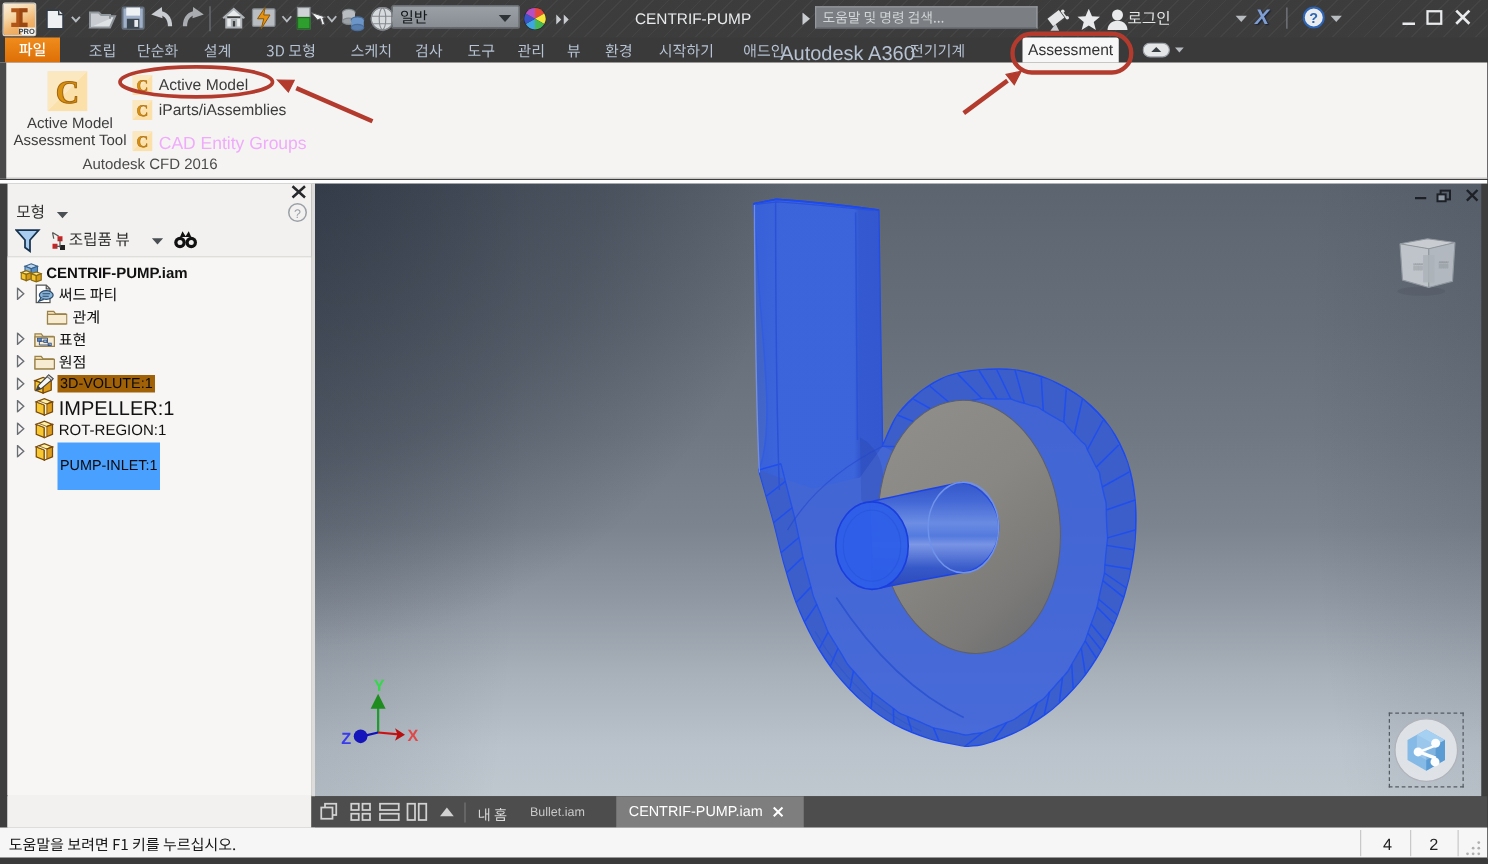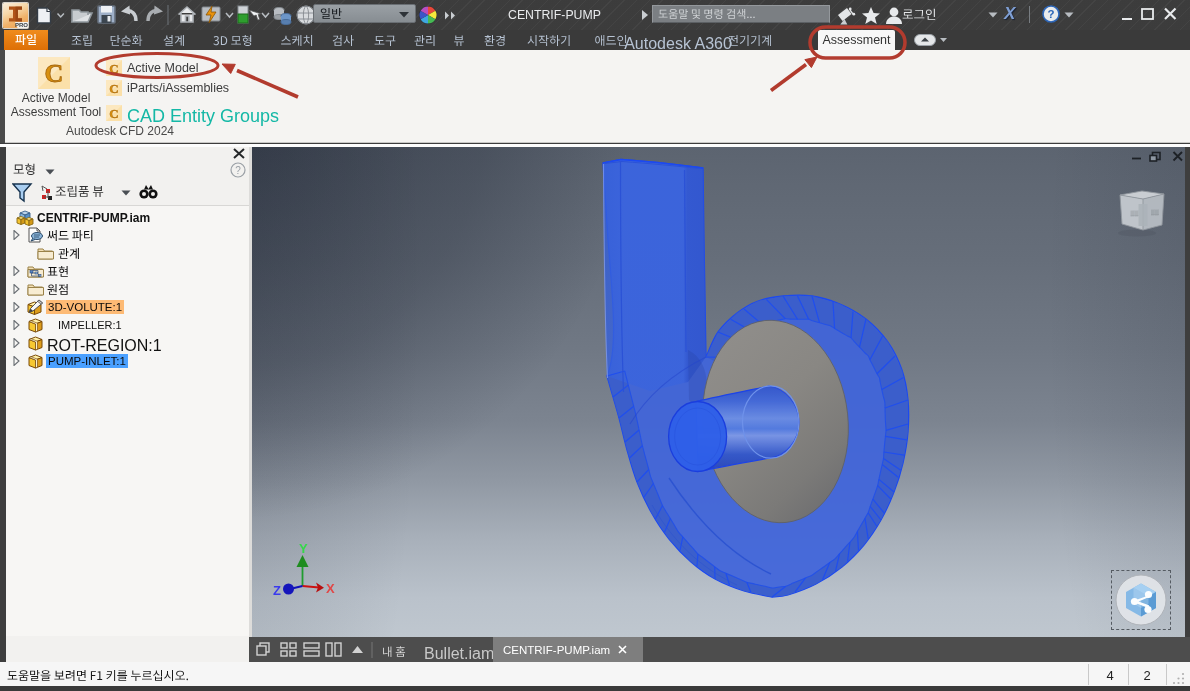--- a/index.html
+++ b/index.html
@@ -242,22 +242,22 @@
 </svg>
   </div>
 <div class="ab" style="left:127px;top:80.5px;font-size:12.5px;color:#3c3c3c;white-space:nowrap">iParts/iAssemblies</div>
 <div class="ab" style="left:106px;top:104.5px">
     <svg width="16" height="16" viewBox="0 0 32 32" style="display:block">
 <rect width="32" height="32" fill="#fbe0a9"></rect>
 <path d="M0 0 L32 0 L0 32 Z" fill="#fce8c0"></path>
 <text x="16" y="25" text-anchor="middle" font-family="Liberation Serif" font-weight="bold" font-size="26" fill="#d89010" stroke="#a5650a" stroke-width="0.8">C</text>
 </svg>
   </div>
-<div class="ab" style="left:127px;top:105.5px;font-size:18px;color:#14b8a6;white-space:nowrap">CAD Entity Groups</div>
-<div class="ab" style="left:64px;top:124px;width:112px;text-align:center;font-size:12px;color:#4a4a4a;white-space:nowrap">Autodesk CFD 2024</div>
+<div class="ab" style="left:127px;top:105.5px;font-size:14px;color:#f0abfc;white-space:nowrap">CAD Entity Groups</div>
+<div class="ab" style="left:64px;top:124px;width:112px;text-align:center;font-size:12px;color:#4a4a4a;white-space:nowrap">Autodesk CFD 2016</div>
 <svg class="ab" style="left:0;top:0;pointer-events:none" width="1190" height="143" viewBox="0 0 1190 143">
 <ellipse cx="157" cy="65.5" rx="61" ry="12" fill="none" stroke="#b23b2e" stroke-width="3"></ellipse>
 <g stroke="#b23b2e" stroke-width="3.6" fill="#b23b2e">
 <line x1="298" y1="97" x2="237" y2="70.5"></line>
 <path d="M222 64 L235.3 64.3 L230.7 73.5 Z" stroke-width="1"></path>
 <line x1="771" y1="90.5" x2="806" y2="64.5"></line>
 <path d="M817 57 L811.4 67.6 L804.9 59.6 Z" stroke-width="1"></path>
 </g>
 <rect x="810" y="27" width="95" height="31" rx="15.5" fill="none" stroke="#b23b2e" stroke-width="3.5"></rect>
 </svg>
@@ -485,51 +485,51 @@
     <path d="M1 0.5 L6 5 L1 9.5 Z" fill="none" stroke="#6a6f74" stroke-width="1.1"></path>
   </svg>
 <svg class="ab" style="left:25px;top:299px" width="19" height="17" viewBox="0 0 19 17">
 <path d="M3 5.5 L9.5 3 L16 5.5 L9.5 8 Z" fill="#fff0a8" stroke="#7a4a08"></path>
 <path d="M3 5.5 L9.5 8 L9.5 15.5 L3 13 Z" fill="#f7c832" stroke="#7a4a08"></path>
 <path d="M16 5.5 L9.5 8 L9.5 15.5 L16 13 Z" fill="#dc9c1c" stroke="#7a4a08"></path>
 <path d="M14 1 L17.5 4 L8 12 L4 13.5 L5.5 9.5 Z" fill="#f8f8f8" stroke="#444" stroke-width="0.9"></path>
 <path d="M14 1 L17.5 4 L16 5.2 L12.5 2.2 Z" fill="#c8c8c8" stroke="#444" stroke-width="0.7"></path>
 <path d="M5.5 9.5 L8 12 L4 13.5 Z" fill="#404040"></path>
 </svg>
-<div class="ab" style="left:46px;top:300px;background:#fdba74;font-size:11.5px;color:#0a0a0a;padding:0 2px;line-height:14px">3D-VOLUTE:1</div>
+<div class="ab" style="left:46px;top:300px;background:#a16207;font-size:11.5px;color:#0a0a0a;padding:0 2px;line-height:14px">3D-VOLUTE:1</div>
 <svg class="ab" style="left:13px;top:320px" width="7" height="10">
     <path d="M1 0.5 L6 5 L1 9.5 Z" fill="none" stroke="#6a6f74" stroke-width="1.1"></path>
   </svg>
 <svg class="ab" style="left:27px;top:317px" width="17" height="16" viewBox="0 0 17 16">
 <path d="M2 4.5 L8.5 2 L15 4.5 L8.5 7 Z" fill="#fff0a8" stroke="#7a4a08"></path>
 <path d="M2 4.5 L8.5 7 L8.5 15 L2 12.5 Z" fill="#f7c832" stroke="#7a4a08"></path>
 <path d="M15 4.5 L8.5 7 L8.5 15 L15 12.5 Z" fill="#dc9c1c" stroke="#7a4a08"></path>
 <path d="M2 4.5 L4 3.7 L10.5 6.2 L10.5 14.2 L8.5 15 L8.5 7 Z" fill="#fffbe0" stroke="#7a4a08" stroke-width="0.7" opacity="0.9"></path>
 </svg>
-<div class="ab" style="left:58px;top:319px;font-size:11px;color:#111">IMPELLER:1</div>
+<div class="ab" style="left:47px;top:319px;font-size:16px;color:#111">IMPELLER:1</div>
 <svg class="ab" style="left:13px;top:338px" width="7" height="10">
     <path d="M1 0.5 L6 5 L1 9.5 Z" fill="none" stroke="#6a6f74" stroke-width="1.1"></path>
   </svg>
 <svg class="ab" style="left:27px;top:335px" width="17" height="16" viewBox="0 0 17 16">
 <path d="M2 4.5 L8.5 2 L15 4.5 L8.5 7 Z" fill="#fff0a8" stroke="#7a4a08"></path>
 <path d="M2 4.5 L8.5 7 L8.5 15 L2 12.5 Z" fill="#f7c832" stroke="#7a4a08"></path>
 <path d="M15 4.5 L8.5 7 L8.5 15 L15 12.5 Z" fill="#dc9c1c" stroke="#7a4a08"></path>
 <path d="M2 4.5 L4 3.7 L10.5 6.2 L10.5 14.2 L8.5 15 L8.5 7 Z" fill="#fffbe0" stroke="#7a4a08" stroke-width="0.7" opacity="0.9"></path>
 </svg>
-<div class="ab" style="left:47px;top:337px;font-size:16px;color:#111">ROT-REGION:1</div>
+<div class="ab" style="left:47px;top:337px;font-size:12px;color:#111">ROT-REGION:1</div>
 <svg class="ab" style="left:13px;top:356px" width="7" height="10">
     <path d="M1 0.5 L6 5 L1 9.5 Z" fill="none" stroke="#6a6f74" stroke-width="1.1"></path>
   </svg>
 <svg class="ab" style="left:27px;top:353px" width="17" height="16" viewBox="0 0 17 16">
 <path d="M2 4.5 L8.5 2 L15 4.5 L8.5 7 Z" fill="#fff0a8" stroke="#7a4a08"></path>
 <path d="M2 4.5 L8.5 7 L8.5 15 L2 12.5 Z" fill="#f7c832" stroke="#7a4a08"></path>
 <path d="M15 4.5 L8.5 7 L8.5 15 L15 12.5 Z" fill="#dc9c1c" stroke="#7a4a08"></path>
 <path d="M2 4.5 L4 3.7 L10.5 6.2 L10.5 14.2 L8.5 15 L8.5 7 Z" fill="#fffbe0" stroke="#7a4a08" stroke-width="0.7" opacity="0.9"></path>
 </svg>
-<div class="ab" style="left:46px;top:354px;background:#4aa0ff;font-size:11.5px;color:#0a0a0a;padding:0 2px;line-height:14px">PUMP-INLET:1</div>
+<div class="ab" style="left:46px;top:354px;background:#4aa0ff;font-size:11.5px;color:#0a0a0a;padding:12px 2px;line-height:14px">PUMP-INLET:1</div>
 <div class="ab" style="left:6px;top:637px;width:243px;height:25px;background:#f2f1ef"></div>
 <div class="ab" style="left:249px;top:637px;width:941px;height:25px;background:#4d4d4d"></div>
 <svg class="ab" style="left:255px;top:641px" width="125" height="18" viewBox="0 0 125 18">
 <g stroke="#d2d2d2" stroke-width="1.4" fill="none">
 <rect x="5" y="2" width="9" height="9"></rect>
       <rect x="2" y="5" width="9" height="9" fill="#4d4d4d"></rect>
 <g transform="translate(25,0)">
         <rect x="1" y="2" width="6" height="5"></rect>
         <rect x="10" y="2" width="6" height="5"></rect>
         <rect x="1" y="10" width="6" height="5"></rect>
@@ -545,21 +545,21 @@
       </g>
 <path d="M97 12 l5.5 -7 l5.5 7 z" fill="#d2d2d2" stroke="none"></path>
 <line x1="117" y1="1" x2="117" y2="17" stroke="#6a6a6a"></line>
 </g>
   </svg>
 <div class="ab" style="left:382px;top:644px">
     <svg width="24" height="16" viewBox="0 0 24 16" style="display:block;overflow:visible;">
       <path fill="#d8d8d8" d="M8.5 2.5H9.4V12.9H8.5ZM6.7 6.7H8.7V7.5H6.7ZM6.1 2.7H7.0V12.4H6.1ZM1.1 3.7H2.0V9.7H1.1ZM1.1 9.4H1.7Q2.6 9.4 3.4 9.3Q4.3 9.2 5.4 9.0L5.5 9.9Q4.4 10.1 3.5 10.1Q2.6 10.2 1.7 10.2H1.1Z M14.9 9.8H22.0V12.8H14.9ZM21.0 10.5H15.8V12.0H21.0ZM14.2 3.3H22.6V4.1H14.2ZM18.4 4.5Q20.0 4.5 20.9 4.9Q21.8 5.3 21.8 6.0Q21.8 6.7 20.9 7.1Q20.0 7.5 18.4 7.5Q16.8 7.5 15.9 7.1Q15.1 6.7 15.1 6.0Q15.1 5.3 15.9 4.9Q16.8 4.5 18.4 4.5ZM18.4 5.2Q17.3 5.2 16.7 5.4Q16.1 5.6 16.1 6.0Q16.1 6.4 16.7 6.6Q17.3 6.8 18.4 6.8Q19.6 6.8 20.2 6.6Q20.8 6.4 20.8 6.0Q20.8 5.6 20.2 5.4Q19.6 5.2 18.4 5.2ZM18.0 2.3H18.9V3.8H18.0ZM13.7 8.2H23.1V9.0H13.7ZM18.0 7.2H18.9V8.7H18.0Z"></path>
     </svg>
   </div>
-<div class="ab" style="left:424px;top:645px;color:#c8c8c8;font-size:16px">Bullet.iam</div>
+<div class="ab" style="left:424px;top:645px;color:#c8c8c8;font-size:10px">Bullet.iam</div>
 <div class="ab" style="left:493px;top:637px;width:150px;height:25px;background:#7e7e7e;display:flex;align-items:center;color:#fff;font-size:11.5px;padding-left:10px">CENTRIF-PUMP.iam<svg width="9" height="9" style="margin-left:8px">
       <path d="M1 1 L8 8 M8 1 L1 8" stroke="#fff" stroke-width="1.6"></path>
     </svg></div>
 <div class="ab" style="left:0;top:662px;width:1190px;height:25px;background:#f6f6f6"></div>
 <div class="ab" style="left:7px;top:668px">
     <svg width="182" height="16" viewBox="0 0 182 16" style="display:block;overflow:visible;">
       <path fill="#1a1a1a" d="M1.8 7.1H9.3V8.0H1.8ZM0.6 10.7H10.4V11.6H0.6ZM5.0 7.5H6.0V11.1H5.0ZM1.8 2.9H9.2V3.8H2.8V7.5H1.8Z M16.0 7.6H17.0V9.5H16.0ZM16.5 2.3Q17.7 2.3 18.6 2.5Q19.4 2.8 19.9 3.2Q20.4 3.7 20.4 4.3Q20.4 5.0 19.9 5.4Q19.4 5.9 18.6 6.1Q17.7 6.4 16.5 6.4Q15.4 6.4 14.5 6.1Q13.7 5.9 13.2 5.4Q12.7 5.0 12.7 4.3Q12.7 3.7 13.2 3.2Q13.7 2.8 14.5 2.5Q15.4 2.3 16.5 2.3ZM16.5 3.1Q15.7 3.1 15.1 3.2Q14.4 3.4 14.1 3.6Q13.7 3.9 13.7 4.3Q13.7 4.7 14.1 5.0Q14.4 5.3 15.1 5.4Q15.7 5.6 16.5 5.6Q17.4 5.6 18.0 5.4Q18.7 5.3 19.0 5.0Q19.3 4.7 19.3 4.3Q19.3 3.9 19.0 3.6Q18.7 3.4 18.0 3.2Q17.4 3.1 16.5 3.1ZM12.8 9.2H20.2V12.8H12.8ZM19.3 10.0H13.8V12.0H19.3ZM11.6 7.2H21.4V8.0H11.6Z M30.1 2.1H31.1V7.6H30.1ZM30.7 4.4H32.7V5.2H30.7ZM23.1 2.7H28.1V7.0H23.1ZM27.1 3.5H24.1V6.2H27.1ZM24.2 8.1H31.1V10.8H25.2V12.4H24.2V10.0H30.1V8.9H24.2ZM24.2 12.0H31.5V12.8H24.2Z M38.6 2.3Q40.4 2.3 41.4 2.7Q42.4 3.2 42.4 4.1Q42.4 5.1 41.4 5.5Q40.4 6.0 38.6 6.0Q36.8 6.0 35.8 5.5Q34.8 5.1 34.8 4.1Q34.8 3.2 35.8 2.7Q36.8 2.3 38.6 2.3ZM38.6 3.0Q37.7 3.0 37.1 3.1Q36.5 3.3 36.2 3.5Q35.8 3.8 35.8 4.1Q35.8 4.5 36.2 4.8Q36.5 5.0 37.1 5.1Q37.7 5.3 38.6 5.3Q39.5 5.3 40.1 5.1Q40.7 5.0 41.1 4.8Q41.4 4.5 41.4 4.1Q41.4 3.8 41.1 3.5Q40.7 3.3 40.1 3.1Q39.5 3.0 38.6 3.0ZM33.7 6.8H43.5V7.6H33.7ZM34.9 8.5H42.3V10.9H35.9V12.2H34.9V10.2H41.3V9.2H34.9ZM34.9 12.0H42.6V12.8H34.9Z M47.4 10.7H57.3V11.6H47.4ZM51.8 8.1H52.8V11.0H51.8ZM48.6 2.8H49.6V4.8H55.1V2.8H56.1V8.4H48.6ZM49.6 5.6V7.6H55.1V5.6Z M66.4 2.1H67.4V12.9H66.4ZM64.3 4.6H66.7V5.4H64.3ZM58.9 9.6H59.7Q60.5 9.6 61.3 9.6Q62.1 9.5 62.8 9.5Q63.6 9.4 64.4 9.3L64.5 10.1Q63.7 10.2 62.9 10.3Q62.1 10.4 61.3 10.4Q60.6 10.4 59.7 10.4H58.9ZM58.9 3.1H63.6V6.9H59.9V9.8H58.9V6.1H62.6V3.9H58.9ZM64.2 7.5H66.6V8.3H64.2Z M74.7 4.0H77.8V4.8H74.7ZM74.7 6.3H77.8V7.1H74.7ZM70.0 3.0H75.0V8.1H70.0ZM74.0 3.8H71.0V7.3H74.0ZM77.5 2.1H78.5V10.0H77.5ZM71.5 11.9H78.7V12.7H71.5ZM71.5 9.3H72.5V12.2H71.5Z M83.9 12.0V3.2H88.9V4.1H85.0V7.1H88.3V8.1H85.0V12.0Z M90.3 12.0V11.1H92.3V4.5H90.7V3.8Q91.3 3.7 91.8 3.6Q92.2 3.4 92.6 3.2H93.4V11.1H95.2V12.0Z M104.0 3.2H105.0Q105.0 4.4 104.8 5.5Q104.5 6.6 104.0 7.6Q103.4 8.7 102.4 9.6Q101.4 10.4 100.0 11.2L99.4 10.4Q100.7 9.8 101.6 9.0Q102.5 8.2 103.0 7.3Q103.6 6.4 103.8 5.4Q104.0 4.4 104.0 3.3ZM100.0 3.2H104.5V4.0H100.0ZM103.9 5.9V6.7L99.6 7.1L99.5 6.2ZM107.1 2.1H108.1V12.9H107.1Z M110.3 7.1H120.1V7.9H110.3ZM111.4 8.8H118.9V11.1H112.4V12.3H111.5V10.4H117.9V9.5H111.4ZM111.5 12.1H119.2V12.8H111.5ZM111.5 2.4H118.8V4.7H112.5V5.8H111.5V4.0H117.9V3.1H111.5ZM111.5 5.6H119.0V6.3H111.5Z M125.3 5.7H132.7V6.5H125.3ZM124.0 8.2H133.8V9.0H124.0ZM128.4 8.6H129.4V12.9H128.4ZM125.3 2.6H126.3V6.1H125.3Z M135.0 10.7H144.9V11.6H135.0ZM136.2 2.9H143.7V6.2H137.2V8.4H136.3V5.4H142.7V3.7H136.2ZM136.3 8.0H143.9V8.8H136.3Z M148.9 2.4H149.7V3.5Q149.7 4.5 149.3 5.3Q149.0 6.2 148.3 6.8Q147.6 7.5 146.6 7.8L146.1 7.0Q146.8 6.8 147.3 6.4Q147.8 6.1 148.1 5.6Q148.5 5.1 148.7 4.6Q148.9 4.0 148.9 3.5ZM149.1 2.4H149.9V3.5Q149.9 4.0 150.1 4.5Q150.3 5.1 150.7 5.5Q151.0 5.9 151.5 6.3Q152.0 6.6 152.6 6.8L152.2 7.6Q151.5 7.4 150.9 7.0Q150.3 6.6 149.9 6.0Q149.5 5.5 149.3 4.8Q149.1 4.2 149.1 3.5ZM154.0 2.1H155.0V7.9H154.0ZM148.0 8.4H149.0V9.8H154.0V8.4H155.0V12.8H148.0ZM149.0 10.6V12.0H154.0V10.6Z M160.0 3.0H160.8V5.0Q160.8 5.9 160.6 6.8Q160.3 7.7 159.9 8.4Q159.5 9.2 158.9 9.8Q158.3 10.3 157.7 10.7L157.1 9.9Q157.7 9.6 158.2 9.1Q158.7 8.5 159.1 7.9Q159.5 7.2 159.7 6.5Q160.0 5.7 160.0 5.0ZM160.1 3.0H161.0V5.0Q161.0 5.7 161.2 6.4Q161.4 7.1 161.8 7.8Q162.2 8.4 162.7 8.9Q163.3 9.4 163.9 9.7L163.3 10.5Q162.6 10.1 162.0 9.6Q161.5 9.0 161.0 8.3Q160.6 7.6 160.4 6.7Q160.1 5.9 160.1 5.0ZM165.0 2.1H166.0V12.9H165.0Z M172.6 8.2H173.5V10.9H172.6ZM173.1 2.8Q174.2 2.8 175.1 3.1Q176.0 3.5 176.5 4.1Q177.0 4.8 177.0 5.6Q177.0 6.5 176.5 7.1Q176.0 7.8 175.1 8.1Q174.2 8.5 173.1 8.5Q171.9 8.5 171.0 8.1Q170.1 7.8 169.6 7.1Q169.1 6.5 169.1 5.6Q169.1 4.8 169.6 4.1Q170.1 3.5 171.0 3.1Q171.9 2.8 173.1 2.8ZM173.1 3.6Q172.2 3.6 171.5 3.8Q170.8 4.1 170.5 4.6Q170.1 5.0 170.1 5.6Q170.1 6.2 170.5 6.7Q170.8 7.2 171.5 7.4Q172.2 7.7 173.1 7.7Q173.9 7.7 174.6 7.4Q175.3 7.2 175.7 6.7Q176.0 6.2 176.0 5.6Q176.0 5.0 175.7 4.6Q175.3 4.1 174.6 3.8Q173.9 3.6 173.1 3.6ZM168.2 10.7H178.0V11.5H168.2Z M180.3 12.2Q179.9 12.2 179.7 11.9Q179.5 11.7 179.5 11.3Q179.5 10.9 179.7 10.7Q179.9 10.5 180.3 10.5Q180.6 10.5 180.8 10.7Q181.1 10.9 181.1 11.3Q181.1 11.7 180.8 11.9Q180.6 12.2 180.3 12.2Z"></path>
     </svg>
   </div>
 <div class="ab" style="left:1088px;top:664px;width:1px;height:21px;background:#c9c9c9"></div>

